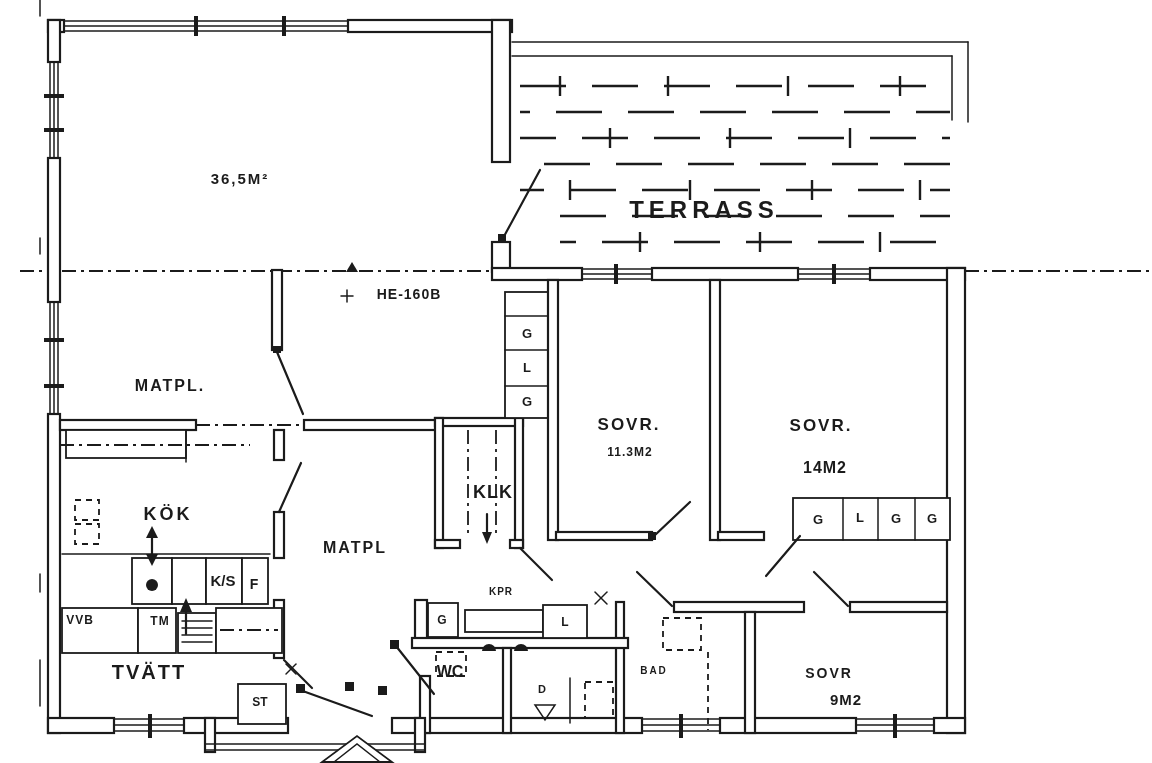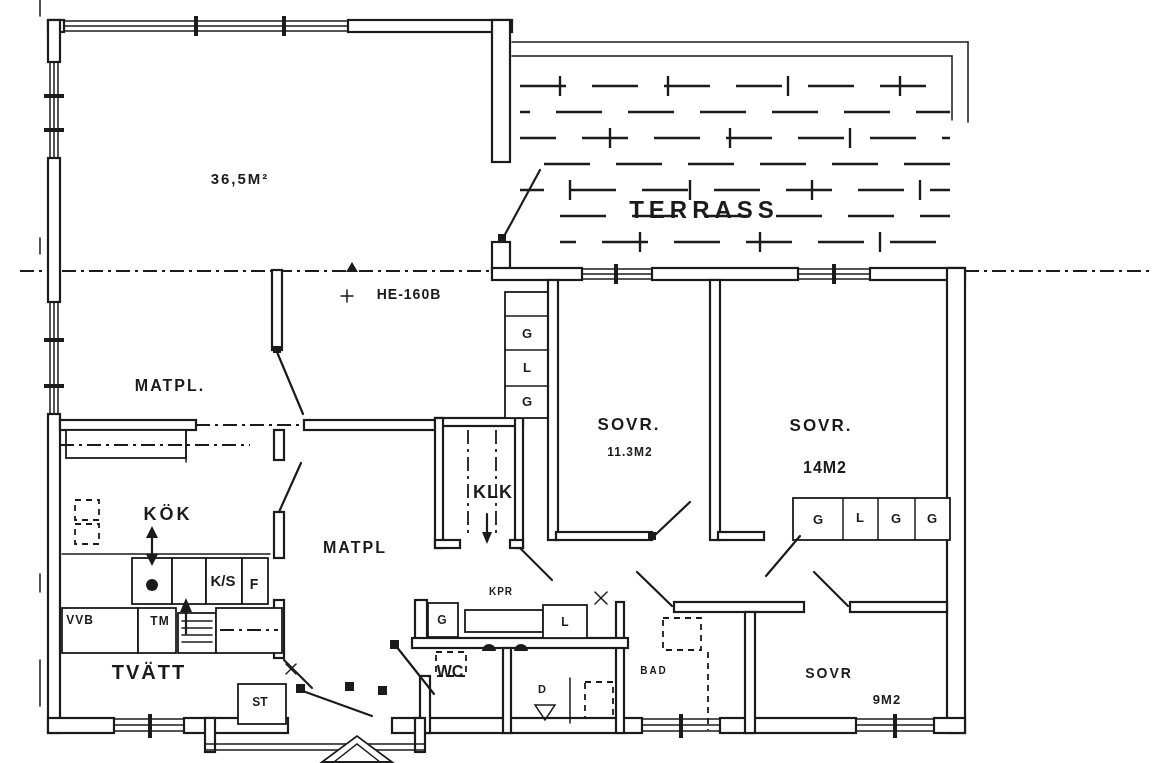--- a/index.html
+++ b/index.html
@@ -272,16 +272,16 @@
   <div class="lbl" style="left:565px;top:622px;font-size:12px">L</div>
 
   <div class="lbl" style="left:80px;top:620px;font-size:12px;letter-spacing:1px">VVB</div>
   <div class="lbl" style="left:160px;top:621px;font-size:12px;letter-spacing:1px">TM</div>
 
   <div class="lbl" style="left:149px;top:672px;font-size:20px;letter-spacing:2px">TVÄTT</div>
   <div class="lbl" style="left:450px;top:672px;font-size:16px">WC</div>
   <div class="lbl" style="left:542px;top:689px;font-size:11px">D</div>
   <div class="lbl" style="left:654px;top:671px;font-size:10px;letter-spacing:2px">BAD</div>
   <div class="lbl" style="left:829px;top:673px;font-size:14px;letter-spacing:2px">SOVR</div>
-  <div class="lbl" style="left:887px;top:699px;font-size:13px;letter-spacing:1px">9M2</div>
+  <div class="lbl" style="left:846px;top:699px;font-size:15px;letter-spacing:1px">9M2</div>
   <div class="lbl" style="left:260px;top:702px;font-size:12px">ST</div>
 
 </div>
 
 </body></html>

